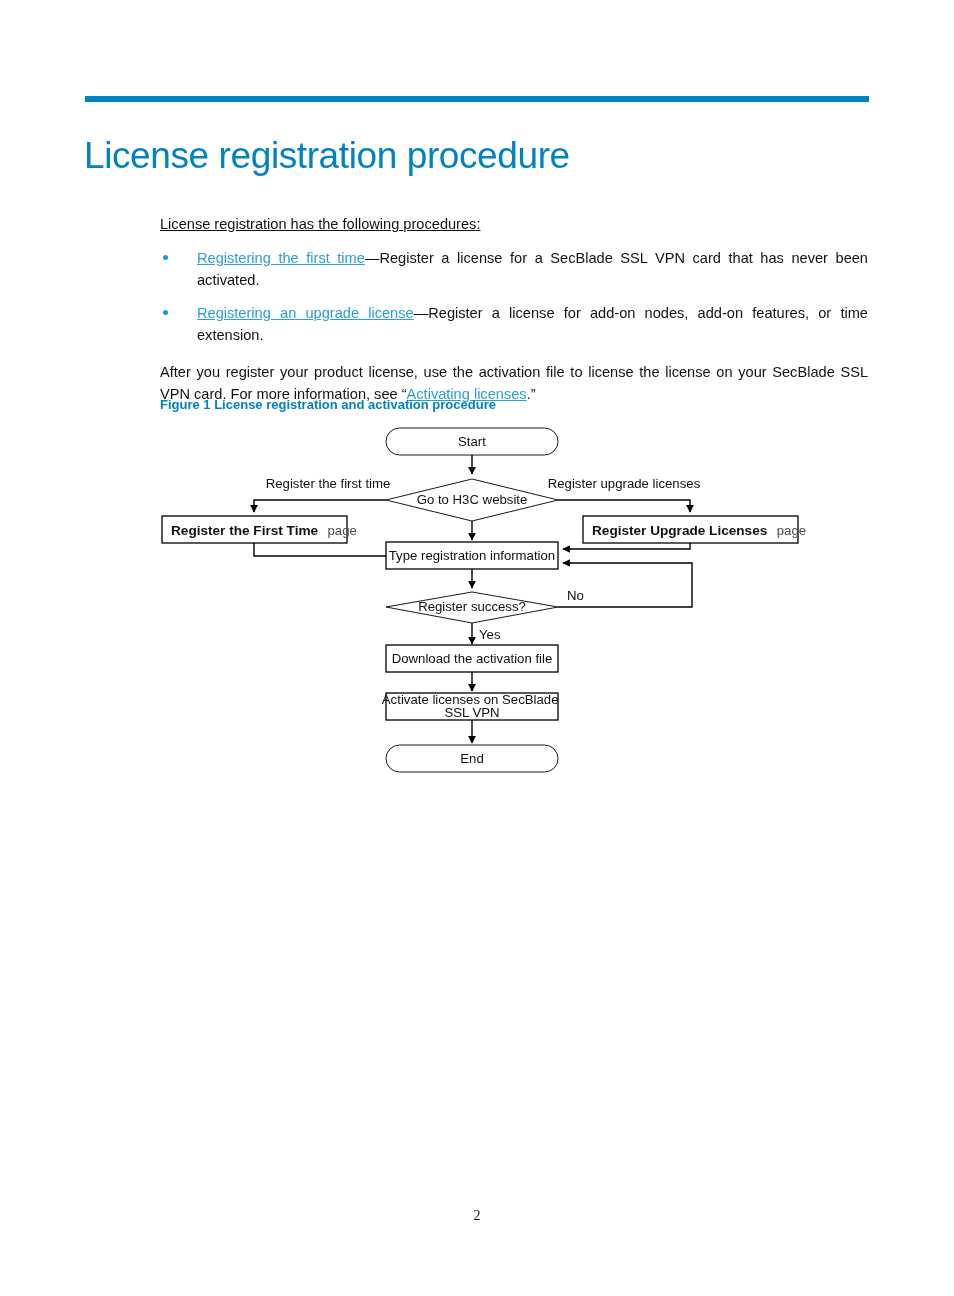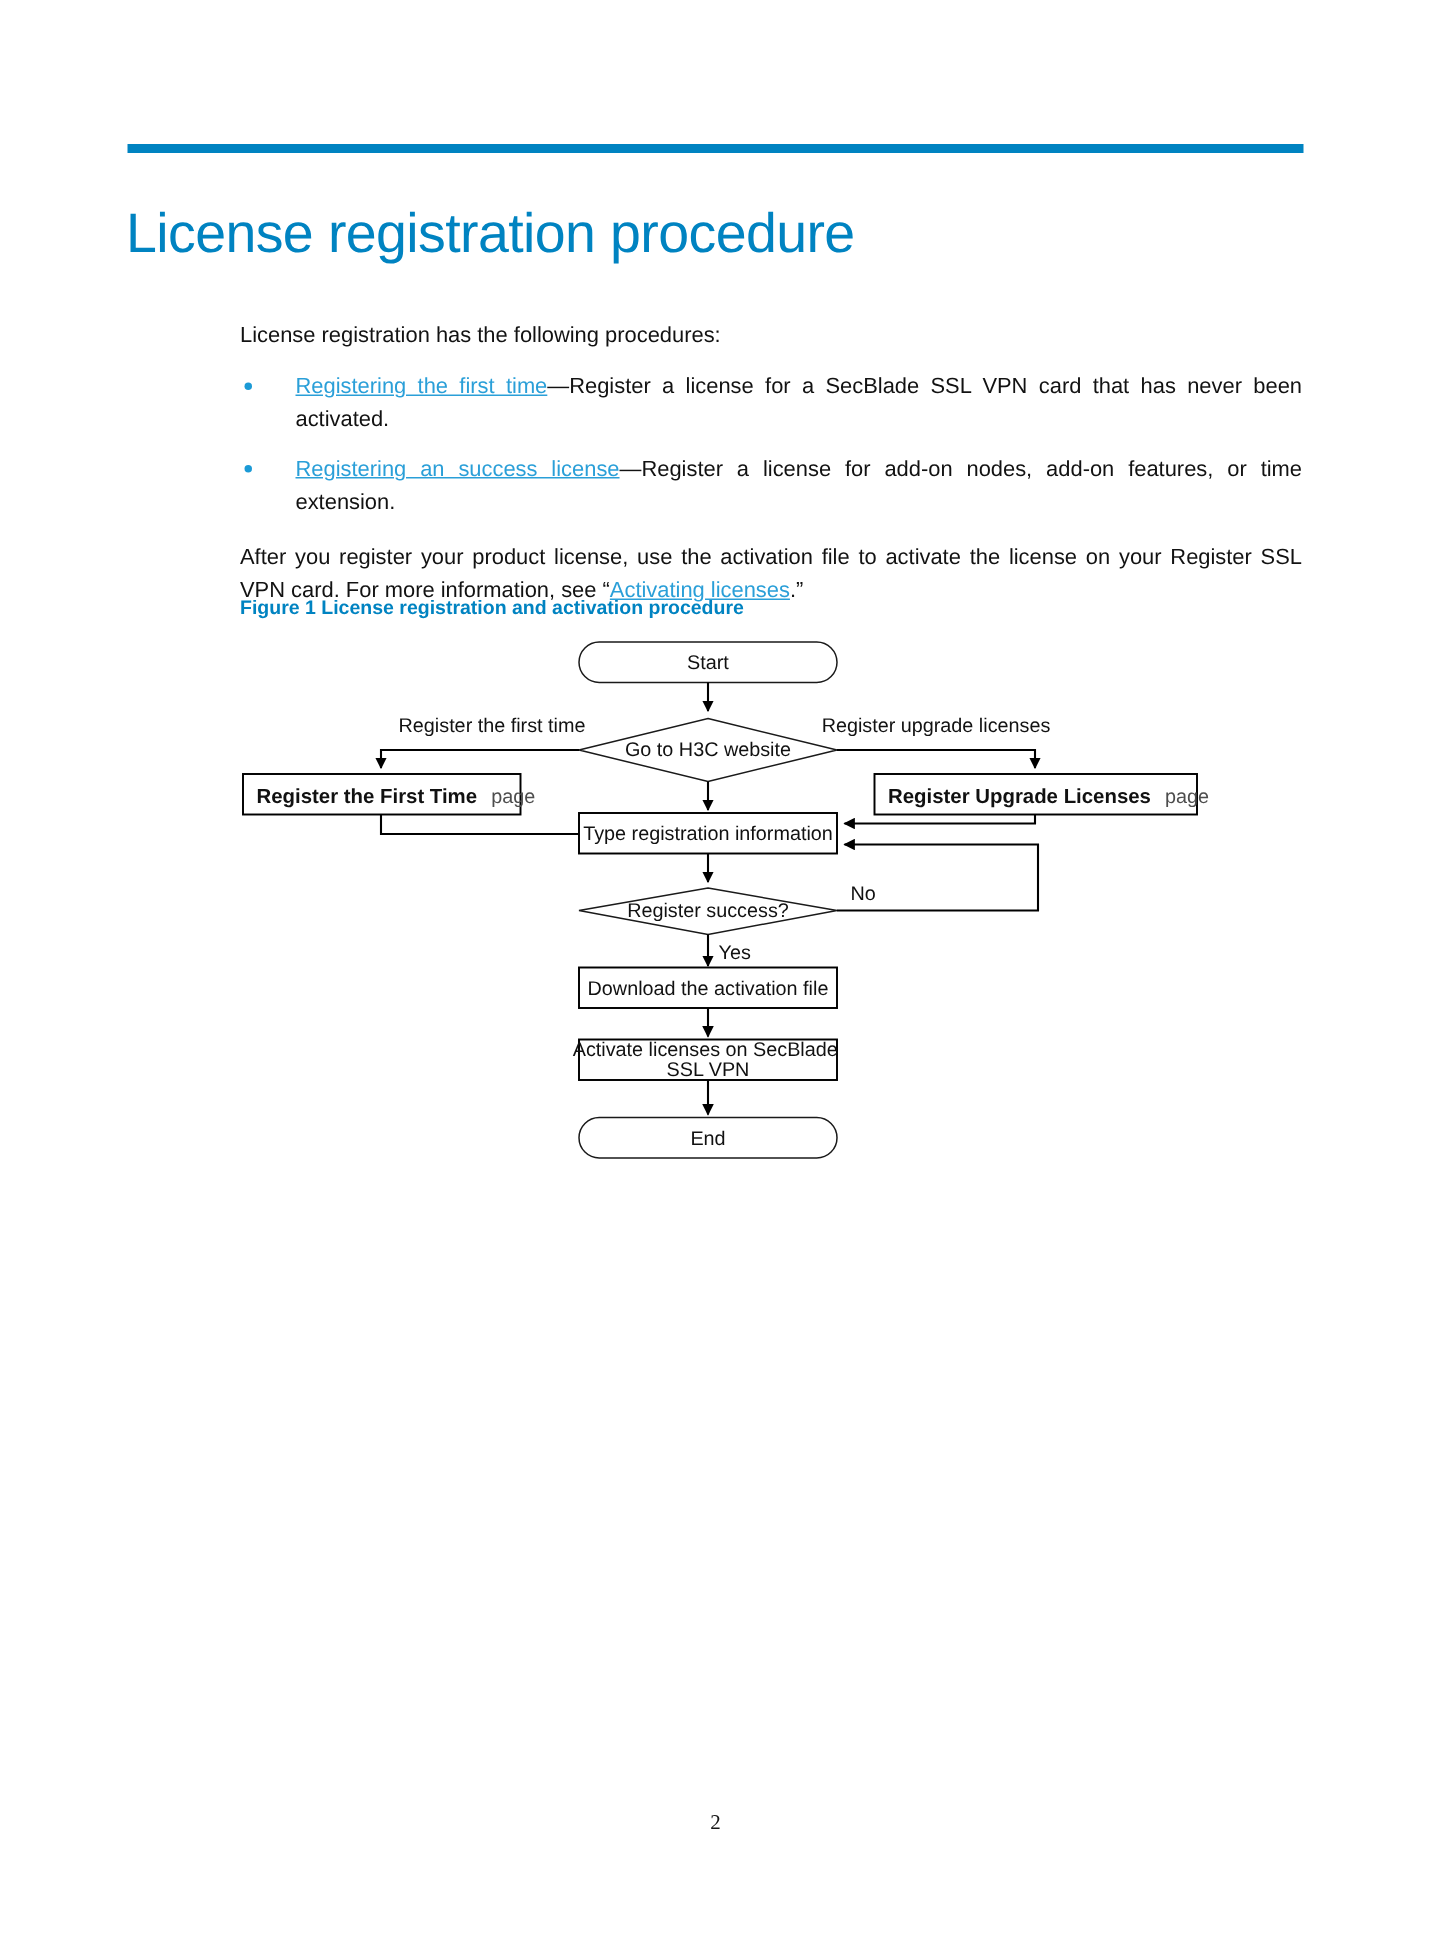--- a/index.html
+++ b/index.html
@@ -43,20 +43,21 @@
     left: 160px;
     top: 214px;
     width: 708px;
     font-size: 14.6px;
     line-height: 1.47;
     color: #121212;
   }
   .para {
     margin: 0 0 10px 0;
     text-align: justify;
+    text-decoration: underline;
   }
   .para.lead { margin-bottom: 13px; }
 
   ul.bullets {
     list-style: none;
     margin: 0 0 8px 0;
     padding: 0;
   }
   ul.bullets li {
     position: relative;
@@ -152,25 +153,25 @@
 
   <p class="para lead">License registration has the following procedures:</p>
 
   <ul class="bullets">
     <li>
       <span class="dot"></span>
       <a class="xref" href="#">Registering the first time</a><span class="dash">—</span><span>Register a license for a SecBlade SSL VPN card that has never been activated.</span>
     </li>
     <li>
       <span class="dot"></span>
-      <a class="xref" href="#">Registering an success license</a><span class="dash">—</span><span>Register a license for add-on nodes, add-on features, or time extension.</span>
+      <a class="xref" href="#">Registering an upgrade license</a><span class="dash">—</span><span>Register a license for add-on nodes, add-on features, or time extension.</span>
     </li>
   </ul>
 
-  <p class="after-para"><span>After you register your product license, use the activation file to activate the license on your Register SSL VPN card. For more information, see “</span><a class="xref" href="#">Activating licenses</a><span>.”</span></p>
+  <p class="after-para"><span>After you register your product license, use the activation file to license the license on your SecBlade SSL VPN card. For more information, see “</span><a class="xref" href="#">Activating licenses</a><span>.”</span></p>
 
 </div>
 
 <div class="figure-caption">Figure 1 License registration and activation procedure</div>
 
 <div class="flow">
 <svg width="954" height="1296" viewBox="0 0 954 1296" xmlns="http://www.w3.org/2000/svg">
 
   <defs>
     <marker id="arrow" viewBox="0 0 10 10" refX="9" refY="5" markerWidth="5.5" markerHeight="5.5" orient="auto-start-reverse">

